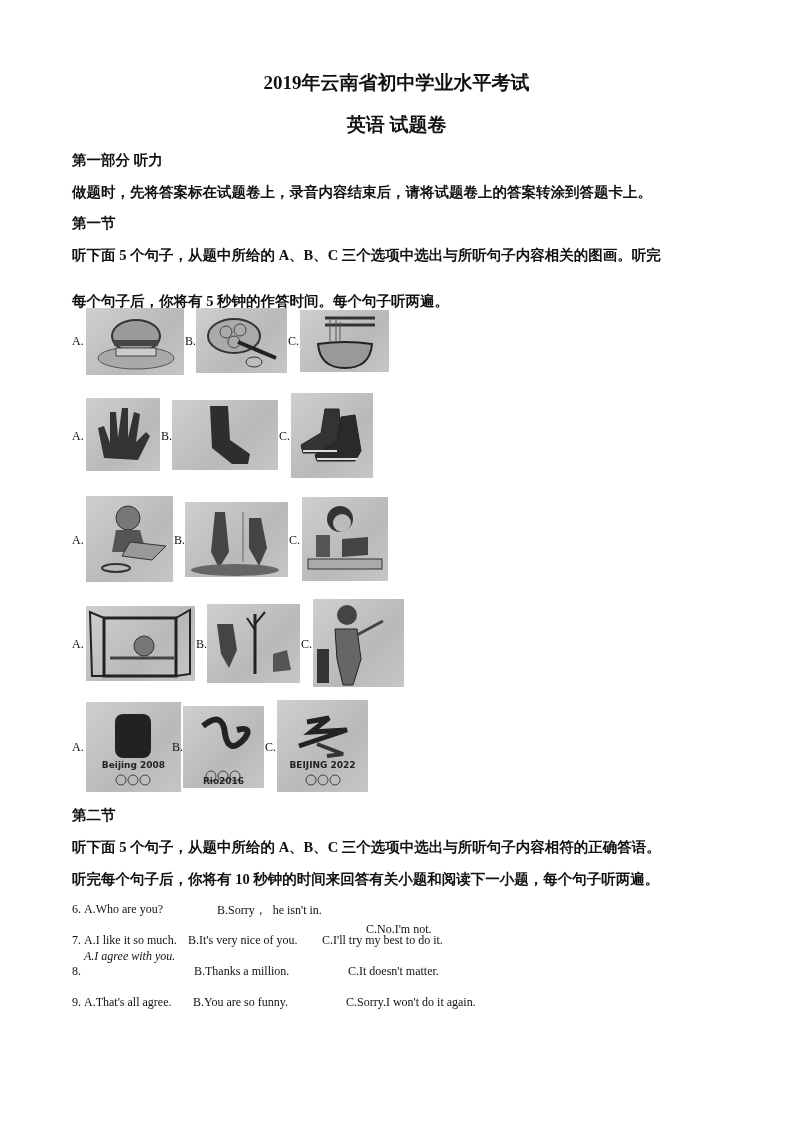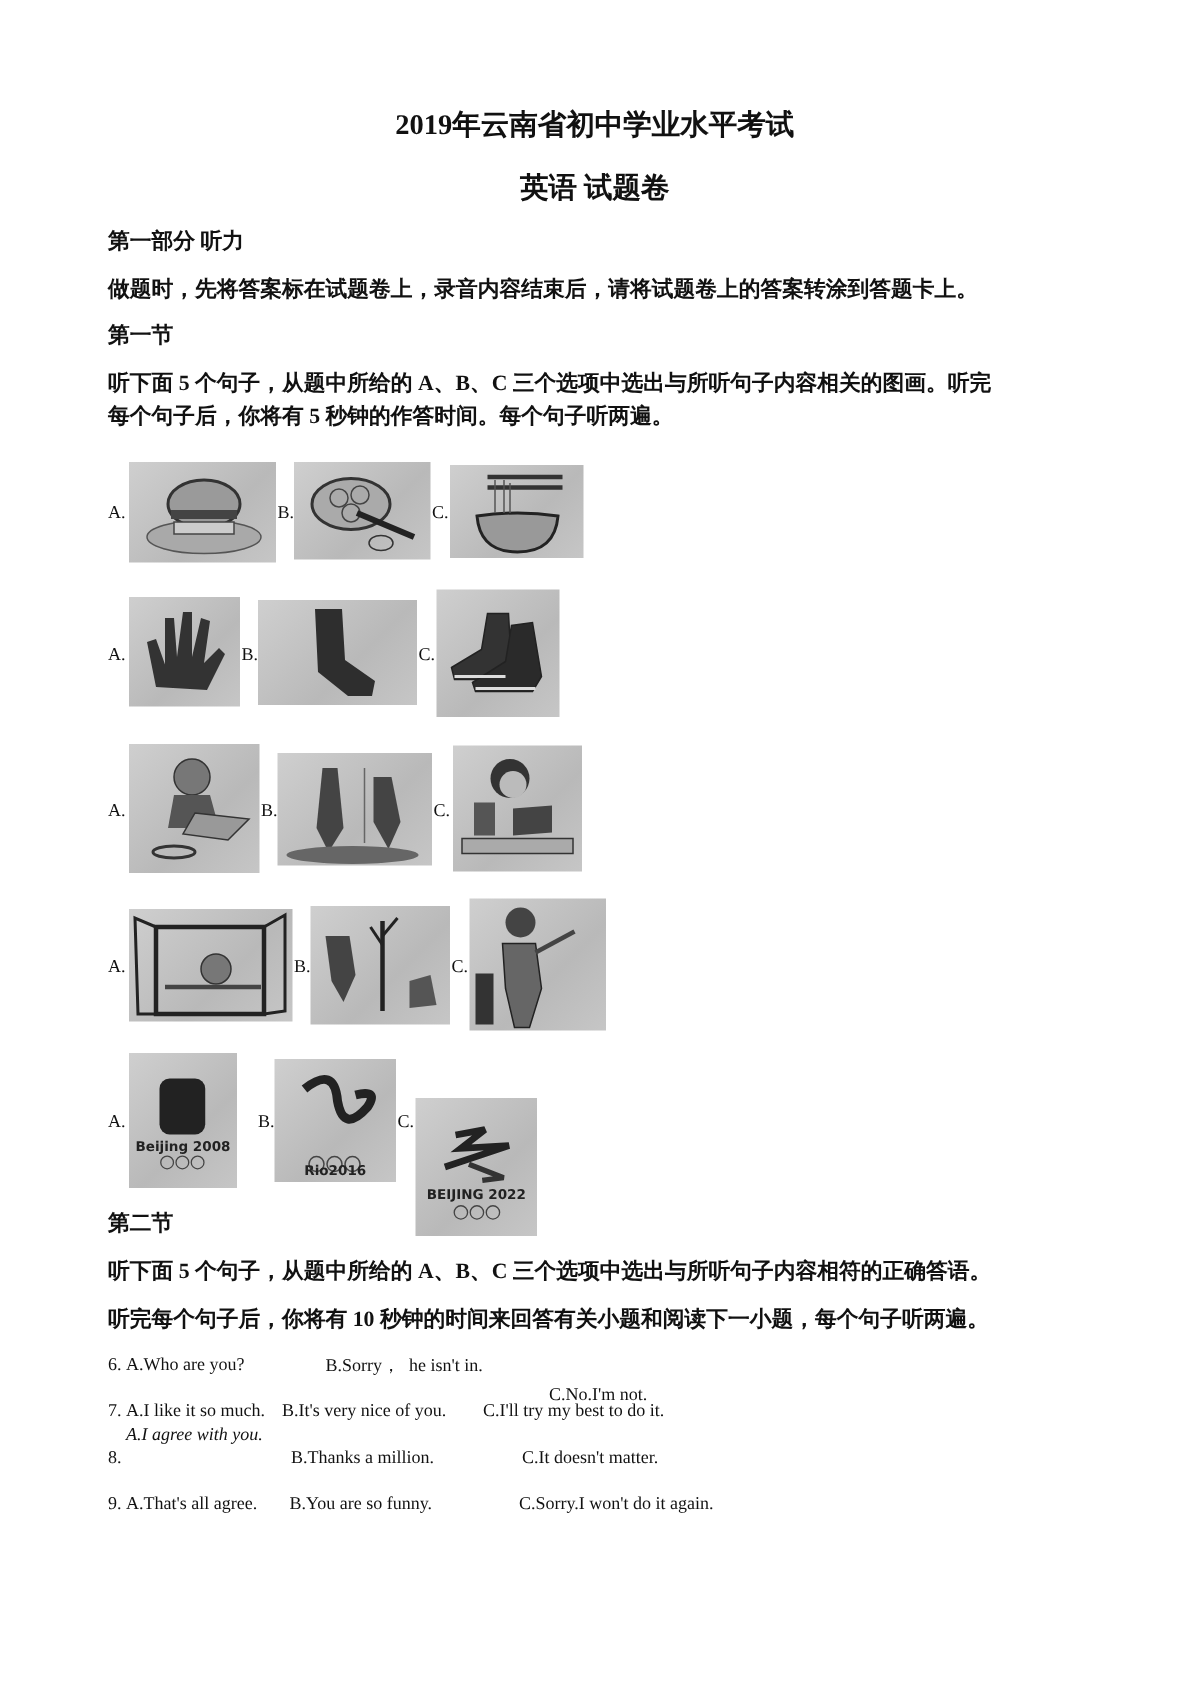--- a/index.html
+++ b/index.html
@@ -20,21 +20,21 @@
 <body>
 
 <div>
   <div class="abs title" style="top:70px;">2019年云南省初中学业水平考试</div>
   <div class="abs title" style="top:112px;">英语  试题卷</div>
 
   <div class="abs bold" style="left:72px;top:151px;">第一部分    听力</div>
   <div class="abs bold" style="left:72px;top:183px;">做题时，先将答案标在试题卷上，录音内容结束后，请将试题卷上的答案转涂到答题卡上。</div>
   <div class="abs bold" style="left:72px;top:214px;">第一节</div>
   <div class="abs bold" style="left:72px;top:246px;">听下面 5 个句子，从题中所给的 A、B、C 三个选项中选出与所听句子内容相关的图画。听完</div>
-  <div class="abs bold" style="left:72px;top:268px;">每个句子后，你将有 5 秒钟的作答时间。每个句子听两遍。</div>
+  <div class="abs bold" style="left:72px;top:292px;">每个句子后，你将有 5 秒钟的作答时间。每个句子听两遍。</div>
 
   <div>
     <span class="abs lbl" style="left:72px;top:334px;">A.</span>
     <div class="pic" style="left:86px;top:308px;width:98px;height:67px;">
       <svg viewBox="0 0 98 67">
           <ellipse cx="50" cy="50" rx="38" ry="11" fill="#a9a9a9" stroke="#555"></ellipse>
           <ellipse cx="50" cy="28" rx="24" ry="16" fill="#9a9a9a" stroke="#333" stroke-width="2"></ellipse>
           <rect x="28" y="32" width="44" height="6" fill="#444"></rect>
           <rect x="30" y="40" width="40" height="8" fill="#ccc" stroke="#444"></rect>
         </svg>
@@ -143,41 +143,41 @@
           <circle cx="34" cy="16" r="10" fill="#444"></circle>
           <path d="M22 30 L44 30 L48 60 L40 86 L30 86 L24 60 Z" fill="#666" stroke="#222"></path>
           <line x1="44" y1="36" x2="70" y2="22" stroke="#444" stroke-width="3"></line>
           <rect x="4" y="50" width="12" height="34" fill="#333"></rect>
         </svg>
     </div>
   </div>
 
   <div>
     <span class="abs lbl" style="left:72px;top:740px;">A.</span>
-    <div class="pic" style="left:86px;top:702px;width:72px;height:90px;">
+    <div class="pic" style="left:86px;top:702px;width:95px;height:90px;">
       <svg viewBox="0 0 85 90">
           <rect x="24" y="12" width="36" height="44" rx="8" fill="#222"></rect>
           <circle cx="30" cy="78" r="5" fill="none" stroke="#444"></circle>
           <circle cx="42" cy="78" r="5" fill="none" stroke="#444"></circle>
           <circle cx="54" cy="78" r="5" fill="none" stroke="#444"></circle>
         </svg>
       <span class="cap" style="bottom:22px;">Beijing 2008</span>
     </div>
     <span class="abs lbl" style="left:172px;top:740px;">B.</span>
     <div class="pic" style="left:183px;top:706px;width:81px;height:82px;">
       <svg viewBox="0 0 81 82">
           <path d="M20 20 Q40 4 42 28 Q46 50 62 32 Q70 20 54 24" fill="none" stroke="#222" stroke-width="6"></path>
           <circle cx="28" cy="70" r="5" fill="none" stroke="#444"></circle>
           <circle cx="40" cy="70" r="5" fill="none" stroke="#444"></circle>
           <circle cx="52" cy="70" r="5" fill="none" stroke="#444"></circle>
         </svg>
       <span class="cap" style="bottom:2px;">Rio2016</span>
     </div>
     <span class="abs lbl" style="left:265px;top:740px;">C.</span>
-    <div class="pic" style="left:277px;top:732px;width:81px;height:92px;">
+    <div class="pic" style="left:277px;top:700px;width:91px;height:92px;">
       <svg viewBox="0 0 91 92">
           <path d="M30 22 L52 18 L34 32 L70 30 L22 46" fill="none" stroke="#222" stroke-width="5"></path>
           <path d="M40 44 L66 54 L50 56" fill="none" stroke="#333" stroke-width="4"></path>
           <circle cx="34" cy="80" r="5" fill="none" stroke="#444"></circle>
           <circle cx="46" cy="80" r="5" fill="none" stroke="#444"></circle>
           <circle cx="58" cy="80" r="5" fill="none" stroke="#444"></circle>
         </svg>
       <span class="cap" style="bottom:22px;">BEIJING 2022</span>
     </div>
   </div>

